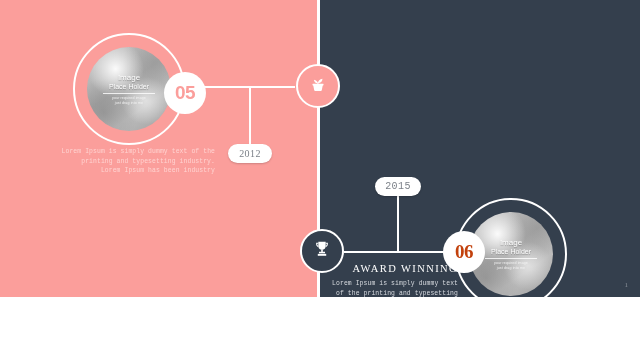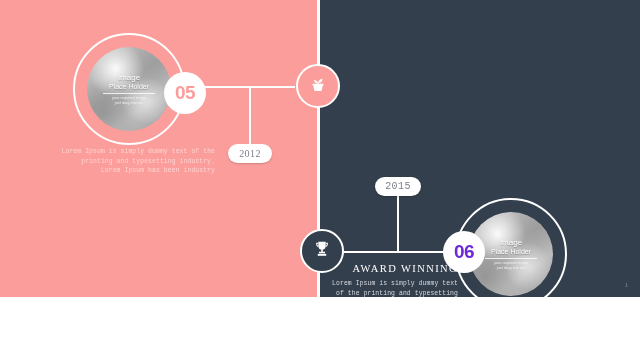--- a/index.html
+++ b/index.html
@@ -103,21 +103,21 @@
     background: #ffffff;
     display: flex;
     align-items: center;
     justify-content: center;
     font-family: "Liberation Sans", sans-serif;
     font-weight: bold;
     font-size: 19px;
     letter-spacing: -.5px;
   }
   .num-badge.pink { color: #fb9e9b; }
-  .num-badge.navy { color: #6d28d9; }
+  .num-badge.navy { color: #c2410c; font-family: Liberation Serif, serif; }
 
   
   .icon-badge {
     position: absolute;
     width: 44px; height: 44px;
     border-radius: 50%;
     border: 2.5px solid #ffffff;
     box-sizing: border-box;
     display: flex;
     align-items: center;

